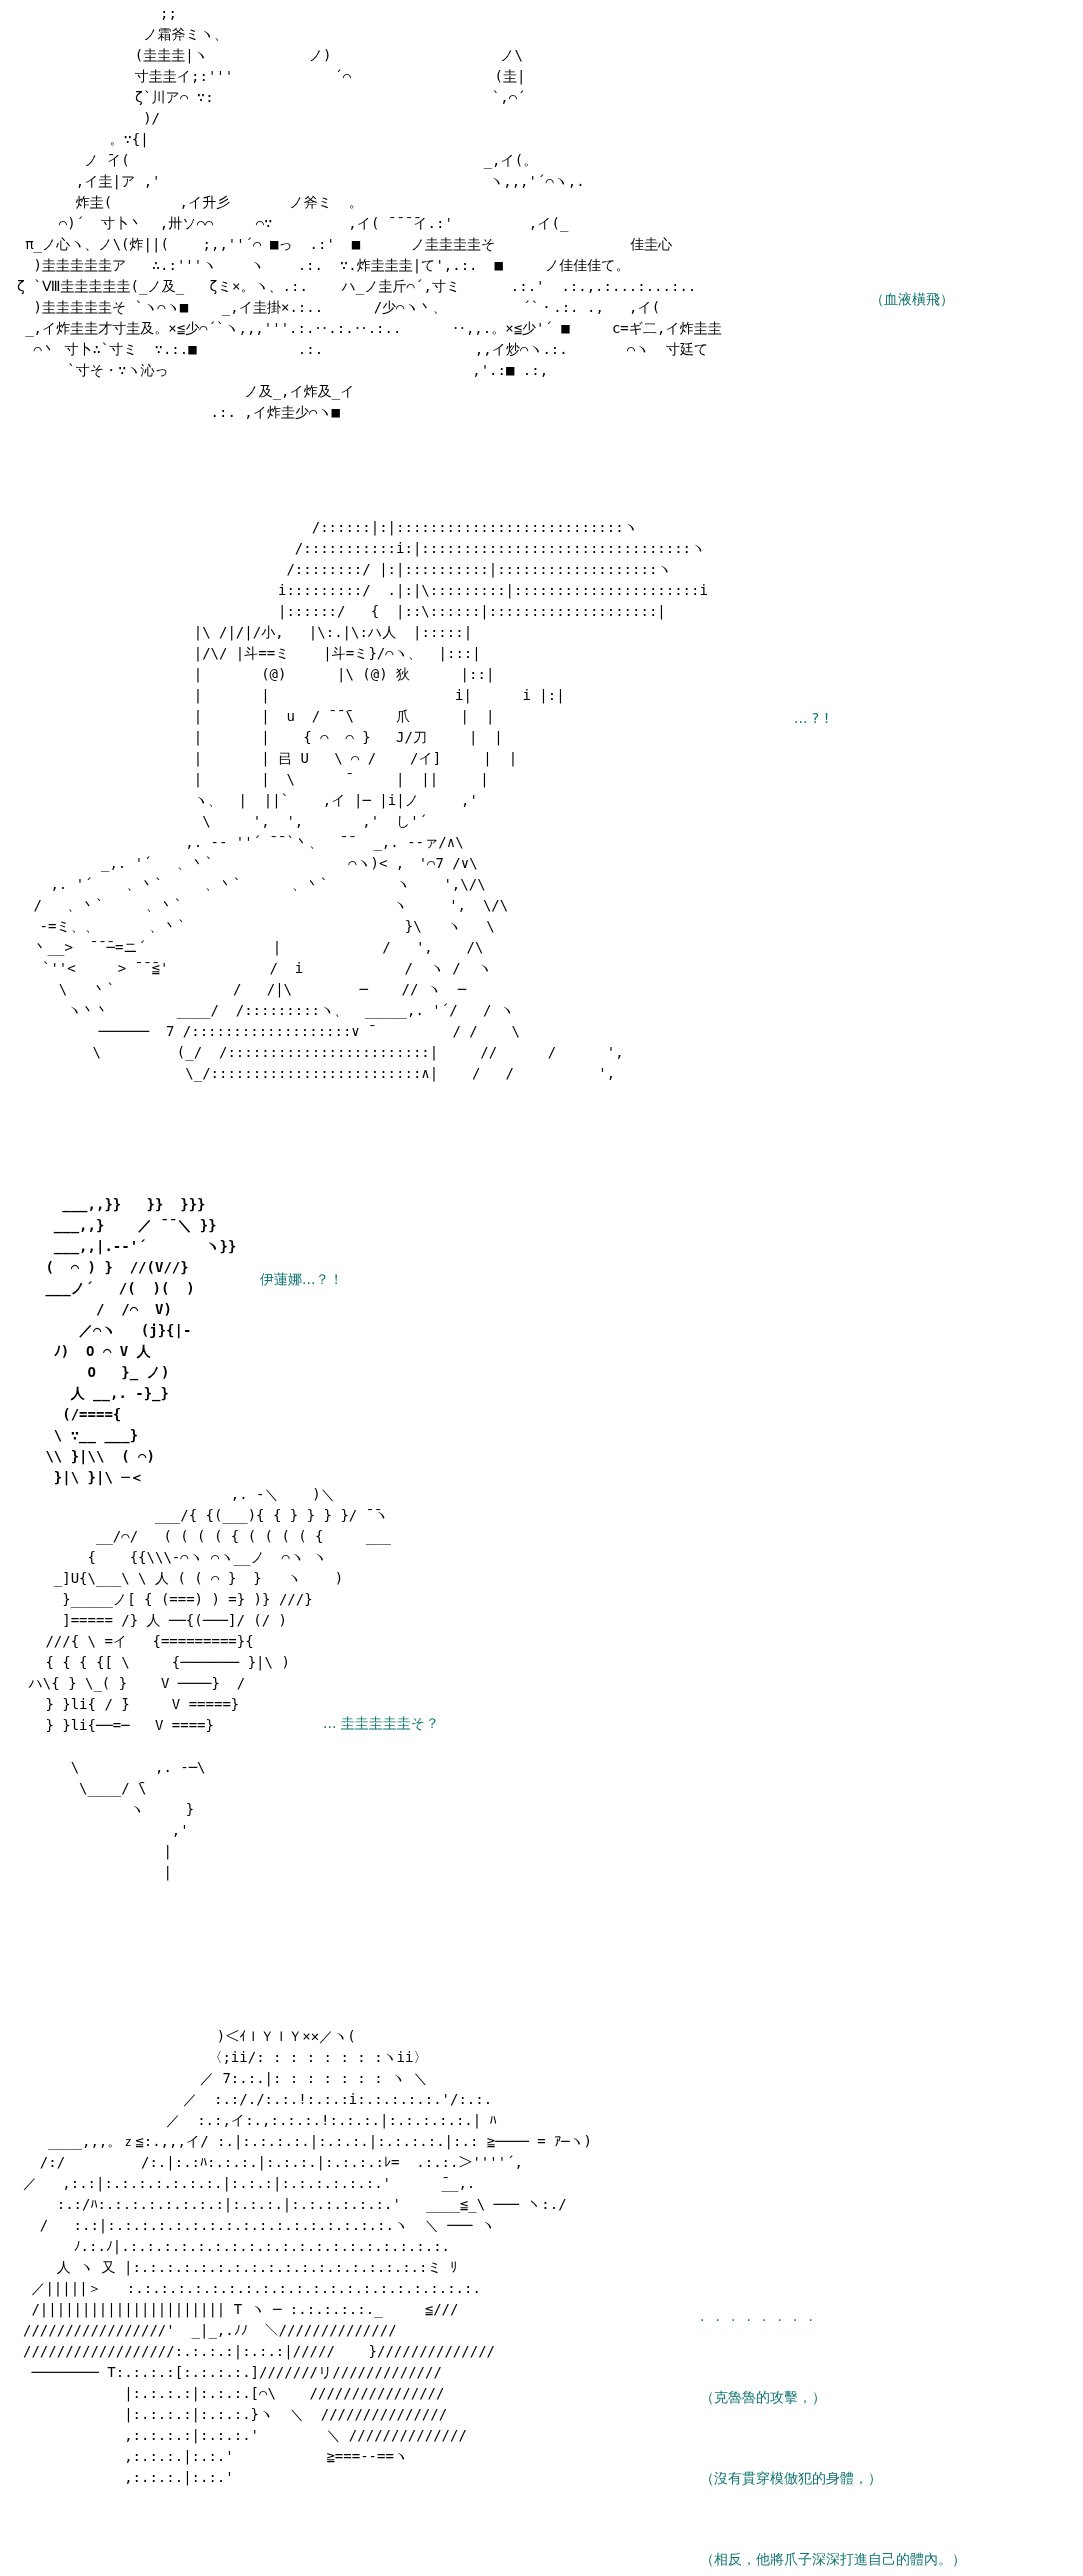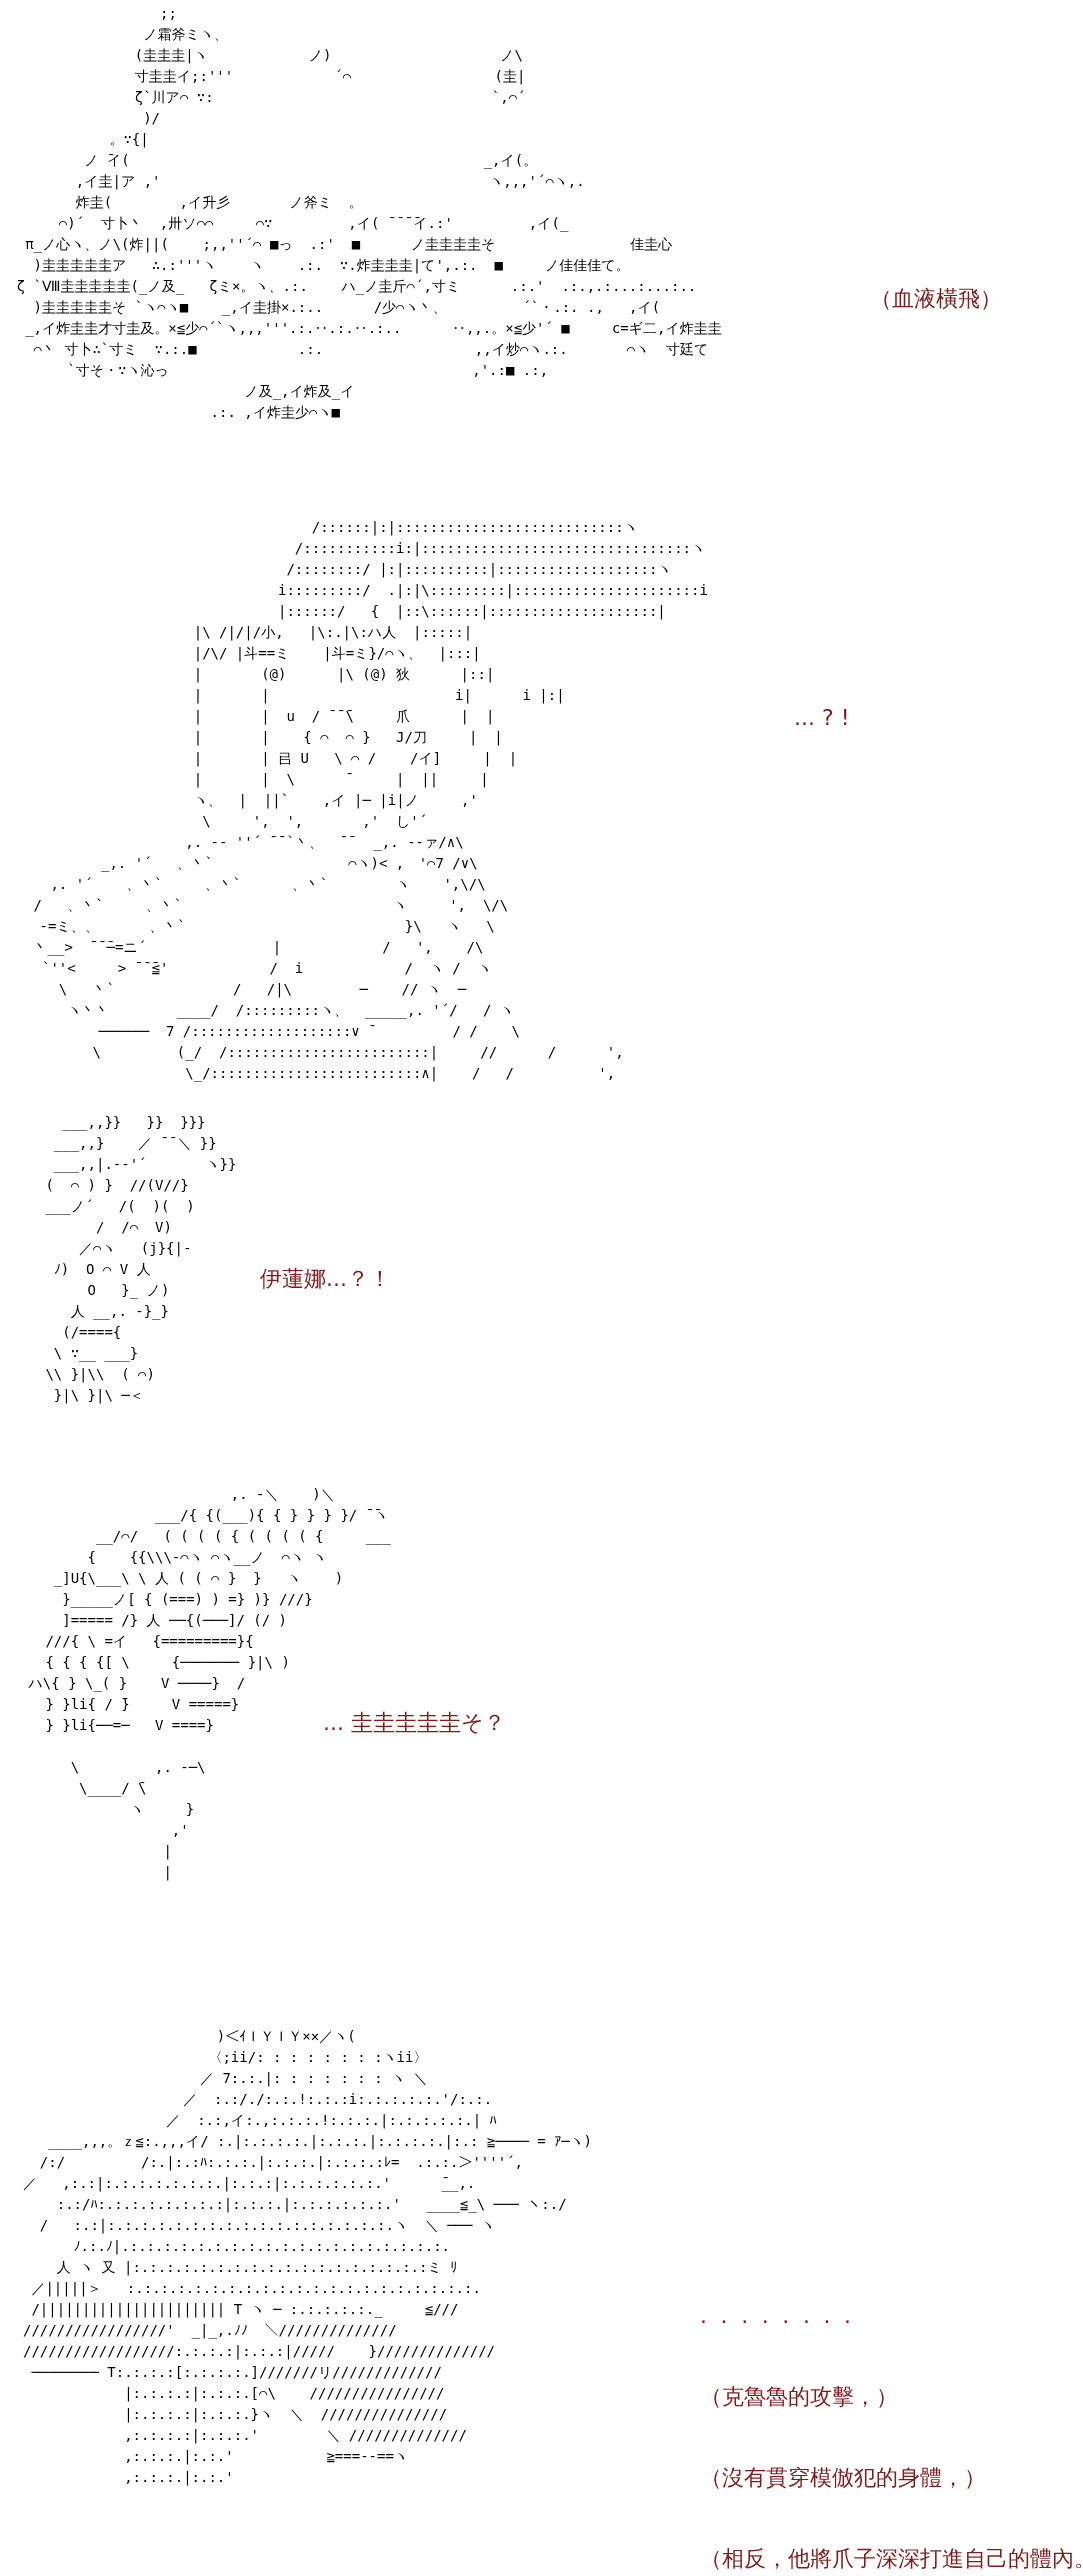--- a/index.html
+++ b/index.html
@@ -35,33 +35,33 @@
     margin: 0;
     padding: 0;
     font-weight: normal;
   }
 
   
   .line {
     position: absolute;
     white-space: pre;
     font-family: "DejaVu Sans", "Liberation Sans", sans-serif;
-    font-size: 22px;
+    font-size: 14px;
     line-height: 22px;
-    color: #7f1d1d;
+    color: #0f766e;
   }
 
   
   #panel-blood-aa      { left: 8.3px;  top: 3.3px;    }
   #panel-blood-caption { left: 870px; top: 288px; }
 
   #panel-kururu-aa     { left: 8.3px;  top: 517px;  }
   #panel-kururu-line   { left: 794px; top: 707px;  }
 
-  #panel-elena-aa      { left: 11.7px;  top: 1112px; }
+  #panel-elena-aa      { left: 11.7px;  top: 1194px; font-weight: bold; }
   #panel-elena-line    { left: 260px; top: 1268px; }
 
   #panel-mimic-aa      { left: 11.7px;  top: 1484px; }
   #panel-mimic-line    { left: 323px; top: 1712px; }
 
   #panel-final-aa      { left: 23px;  top: 2026px; }
   #panel-final-notes   { left: 700px; top: 2261px; }
 
   .note { display: block; margin-bottom: 15px; }
   .note:last-child { margin-bottom: 0; }

